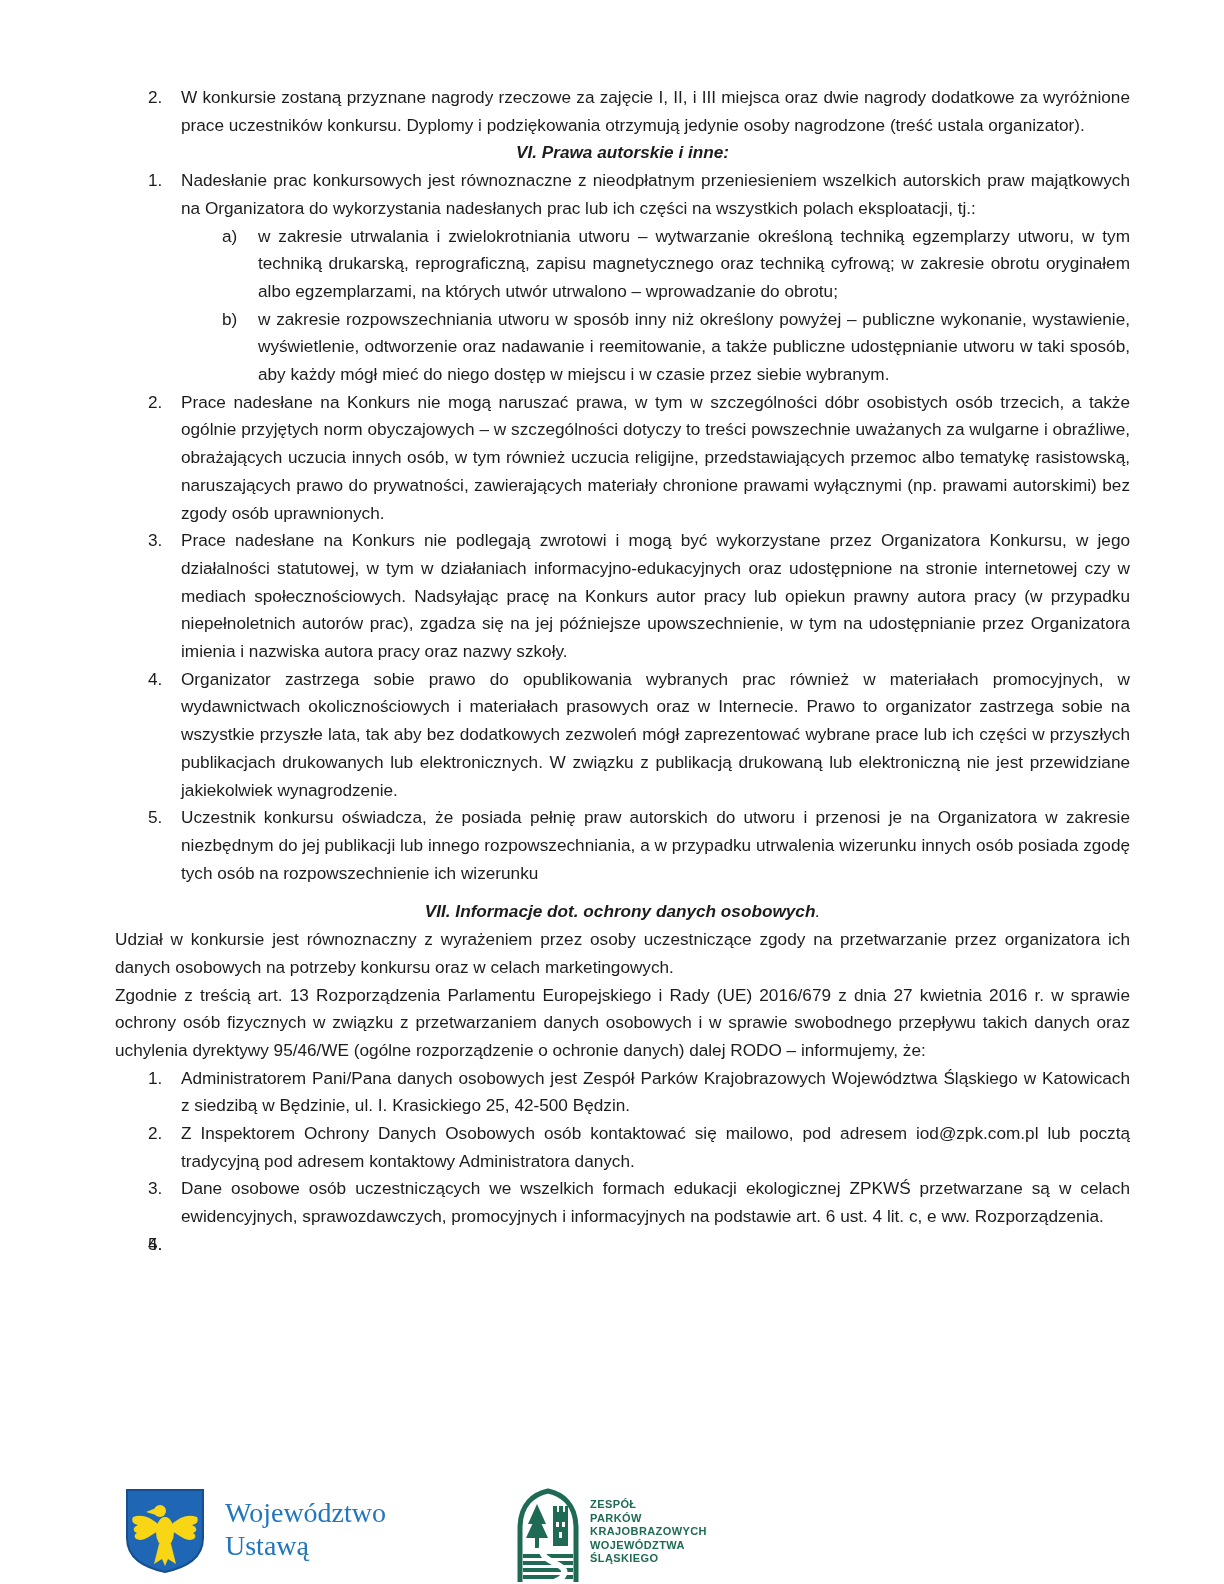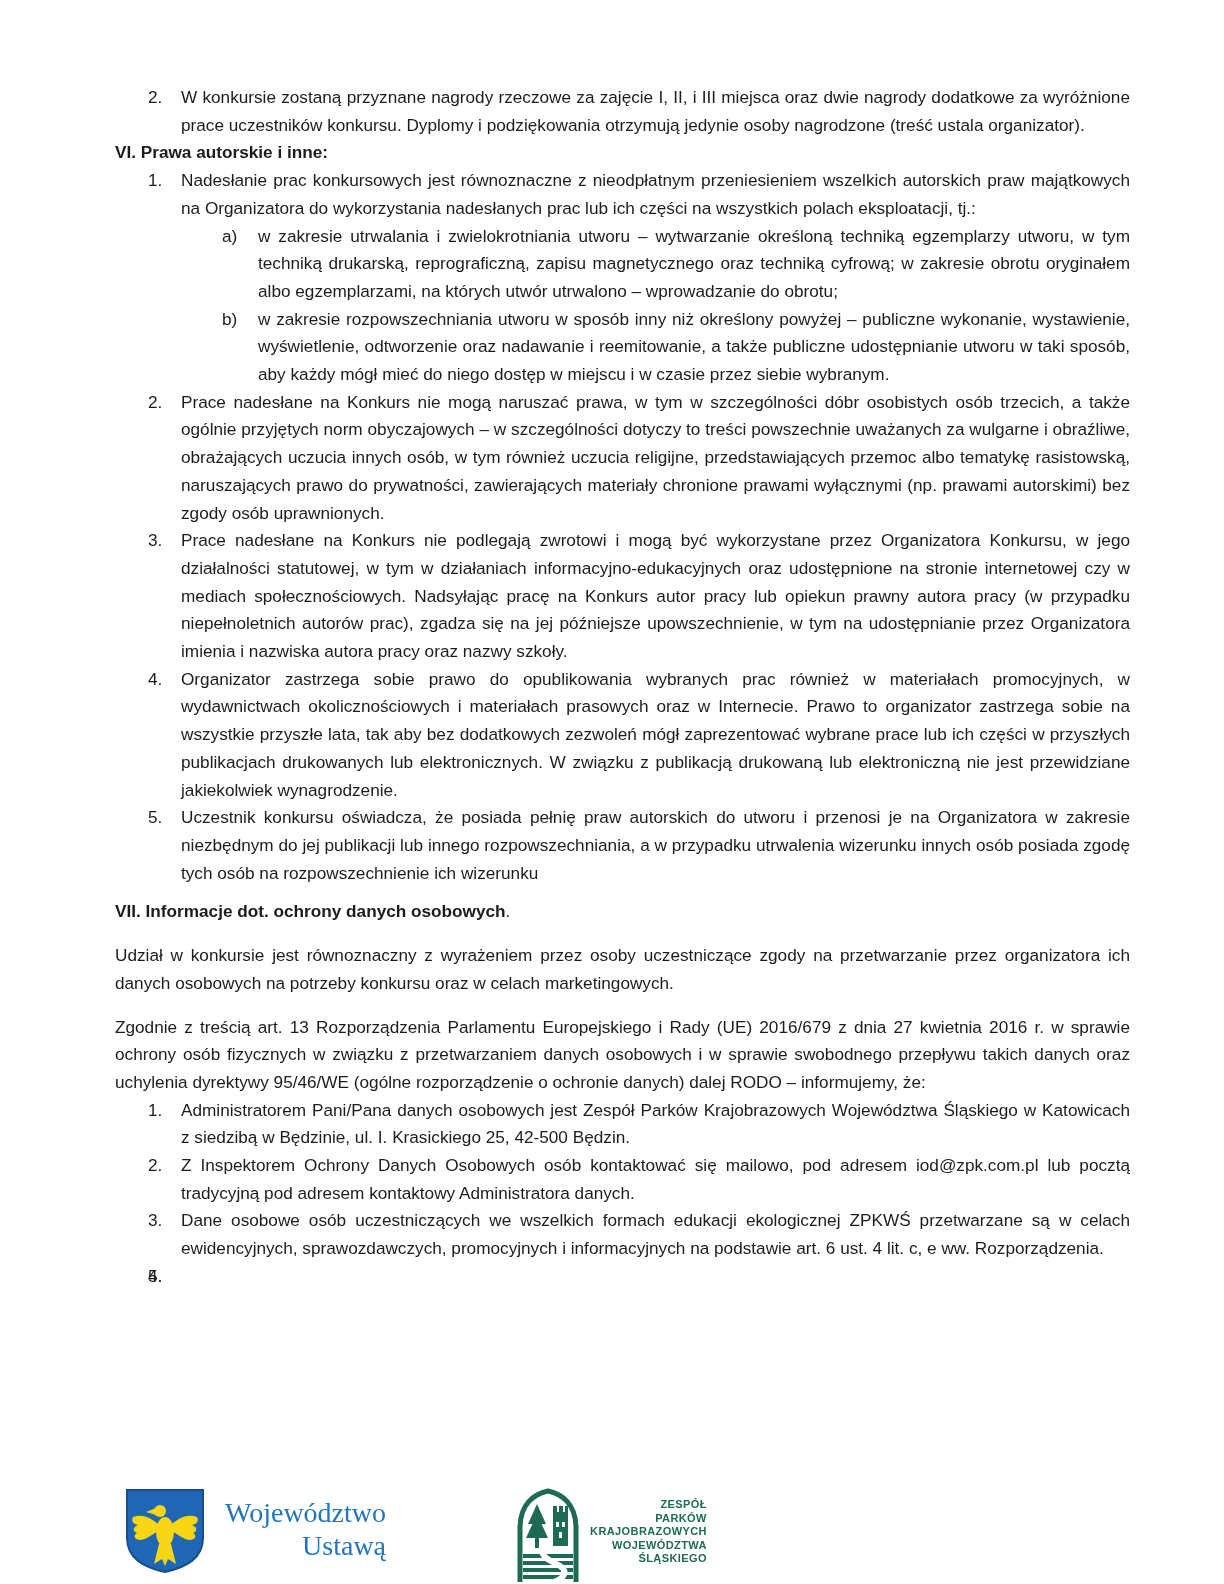--- a/index.html
+++ b/index.html
@@ -11,40 +11,40 @@
     position:absolute;left:0;top:0;width:1224px;height:1584px;
     box-sizing:border-box;padding:84px 94px 0 115px;
     font-size:17.2px;line-height:27.7px;
     text-align:justify;text-justify:inter-word;hyphens:none;
   }
   .item{position:relative;}
   .lvl1{padding-left:66px;}
   .lvl1 > .marker{position:absolute;left:33px;top:0;}
   .lvl2{padding-left:143px;}
   .lvl2 > .marker{position:absolute;left:107px;top:0;}
-  .heading{font-weight:bold;text-align:left;}
+  .heading{font-weight:bold;text-align:center;font-style:italic;}
   .sec7-heading{margin-top:11px;}
   .sec7-heading .tail{font-weight:normal;}
-  .para{text-align:justify;margin-top:16px;}
+  .para{text-align:justify;}
   
   .footer{
     position:absolute;left:125px;top:1488px;
     display:flex;align-items:flex-start;
   }
   .logo-group{display:flex;align-items:flex-start;}
   .woj-text{
     margin-left:20px;margin-top:8px;
     font-family:"Liberation Serif",serif;
-    font-size:28px;line-height:33px;color:#2176bd;text-align:right;
+    font-size:28px;line-height:33px;color:#2176bd;text-align:left;
   }
   .zpk-group{margin-left:130px;}
   .zpk-text{
     margin-left:10px;margin-top:10px;
     font-size:11px;line-height:13.5px;font-weight:bold;
-    color:#1e6a54;letter-spacing:0.4px;text-align:right;
+    color:#1e6a54;letter-spacing:0.4px;text-align:left;
   }
 </style>
 </head>
 <body>
 
 <main class="page">
 
   <div class="item lvl1">
     <span class="marker">2.</span>
     <span>W konkursie zostaną przyznane nagrody rzeczowe za zajęcie I, II, i III miejsca oraz dwie nagrody dodatkowe za wyróżnione prace uczestników konkursu. Dyplomy i podziękowania otrzymują jedynie osoby nagrodzone (treść ustala organizator).</span>

